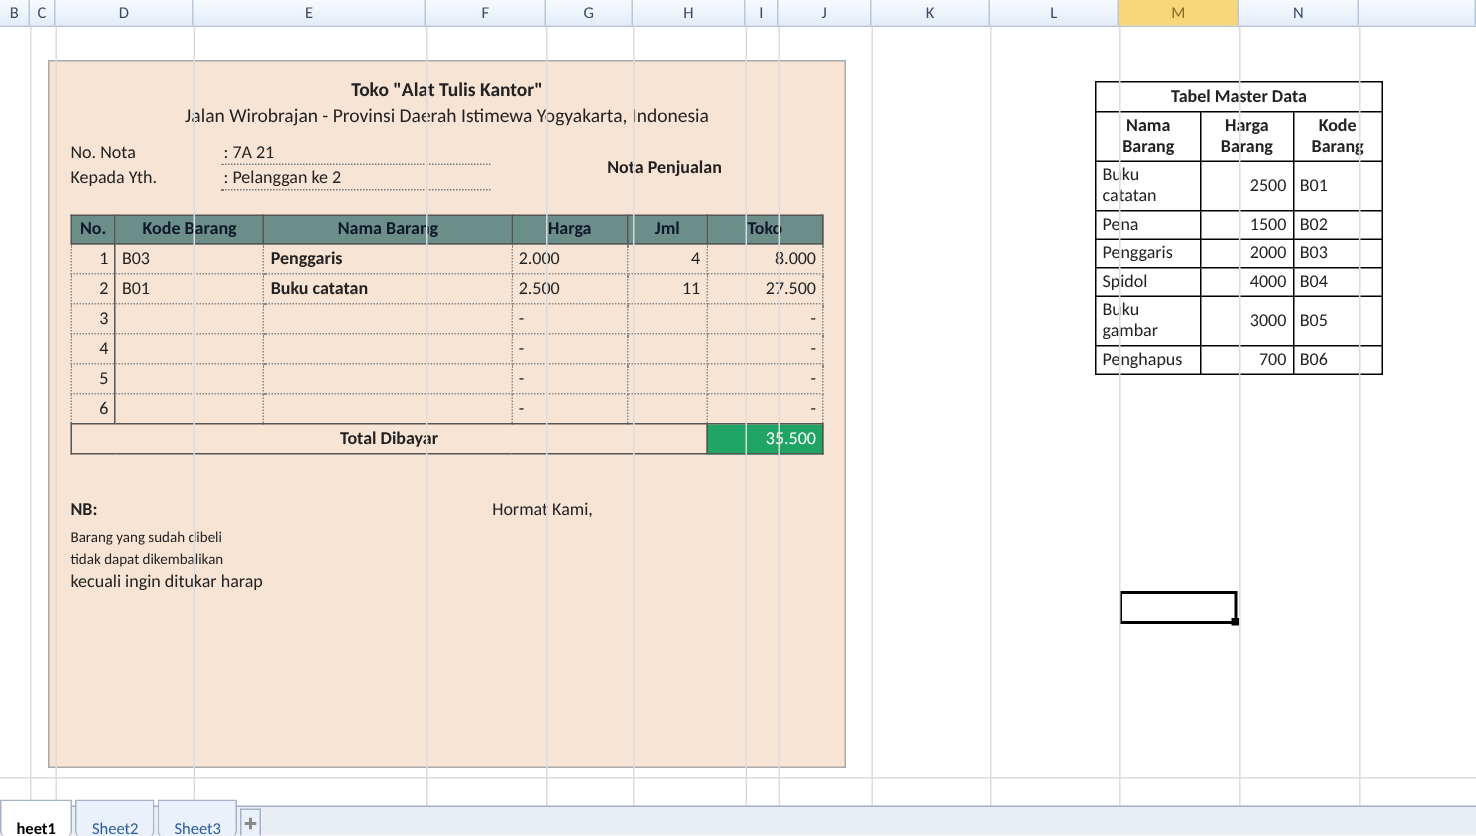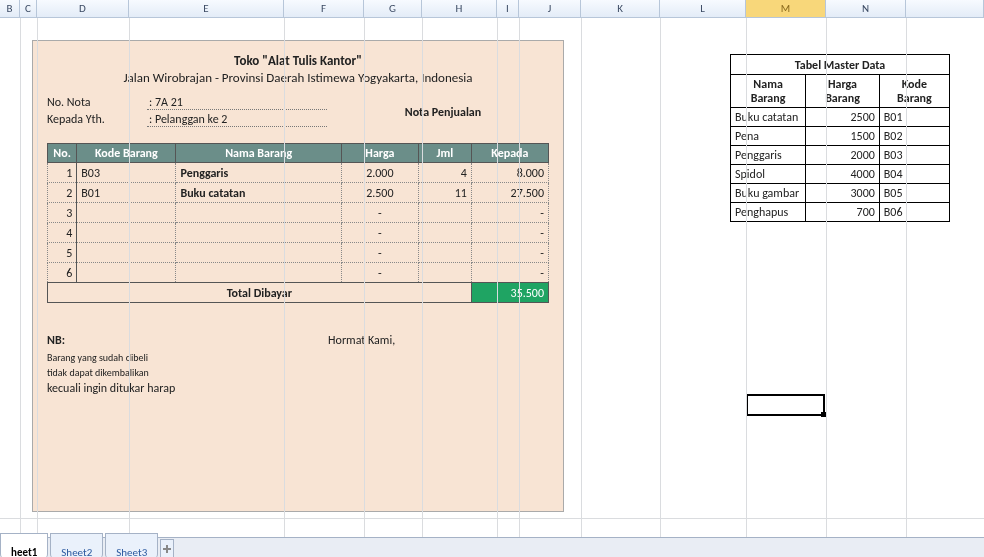--- a/index.html
+++ b/index.html
@@ -79,37 +79,37 @@
     width: 180px;
   }
 
   table.nota {
     width: 100%;
     border-collapse: collapse;
     margin-top: 8px;
   }
   table.nota th {
     background: #6b8e89;
-    color: #ffffff;
+    color: #0f172a;
     font-weight: bold;
     font-size: 12px;
     padding: 2px 4px;
     border: 1px solid #555;
     text-align: center;
   }
   table.nota td {
     border: 1px dotted #888;
     font-size: 12px;
     padding: 2px 4px;
     height: 20px;
   }
   table.nota td.no { text-align: right; width: 24px; border-right: 1px solid #555; }
   table.nota td.kb { width: 90px; }
   table.nota td.nb { width: 150px; }
-  table.nota td.hg { text-align: center; width: 70px; }
+  table.nota td.hg { text-align: left; width: 70px; }
   table.nota td.jm { text-align: right; width: 48px; }
   table.nota td.tt { text-align: right; width: 70px; }
 
   tr.tot td.lbl { border: 1px solid #555; font-weight: bold; text-align: center; }
   tr.tot td.sum {
     border: 1px solid #555; background: #1fa463; color: #fff; font-weight: normal; text-align: right;
   }
 
   .footer {
     margin-top: 30px;
@@ -122,21 +122,21 @@
   .nb-line2 { font-size: 10px; margin-top: 2px; }
   .nb-line3 { font-size: 12px; margin-top: 2px; }
   .sign-line1 span:first-child { font-size: 12px; }
   .dateholder { font-weight: bold; }
 
   
   .master {
     position: absolute;
     left: 730px;
     top: 36px;
-    width: 220px;
+    width: 192px;
   }
   .master-title {
     text-align: center;
     font-weight: bold;
     border: 1px solid #000;
     border-bottom: none;
     height: 20px;
     line-height: 20px;
   }
   table.masterT {
@@ -239,21 +239,21 @@
       </div>
 
       <table class="nota">
         <thead>
           <tr>
             <th>No.</th>
             <th>Kode Barang</th>
             <th>Nama Barang</th>
             <th>Harga</th>
             <th>Jml</th>
-            <th>Kepada</th>
+            <th>Toko</th>
           </tr>
         </thead>
         <tbody id="nota-body">
             <tr>
               <td class="no">1</td>
               <td class="kb">B03</td>
               <td class="nb">Penggaris</td>
               <td class="hg">2.000</td>
               <td class="jm">4</td>
               <td class="tt">8.000</td>

